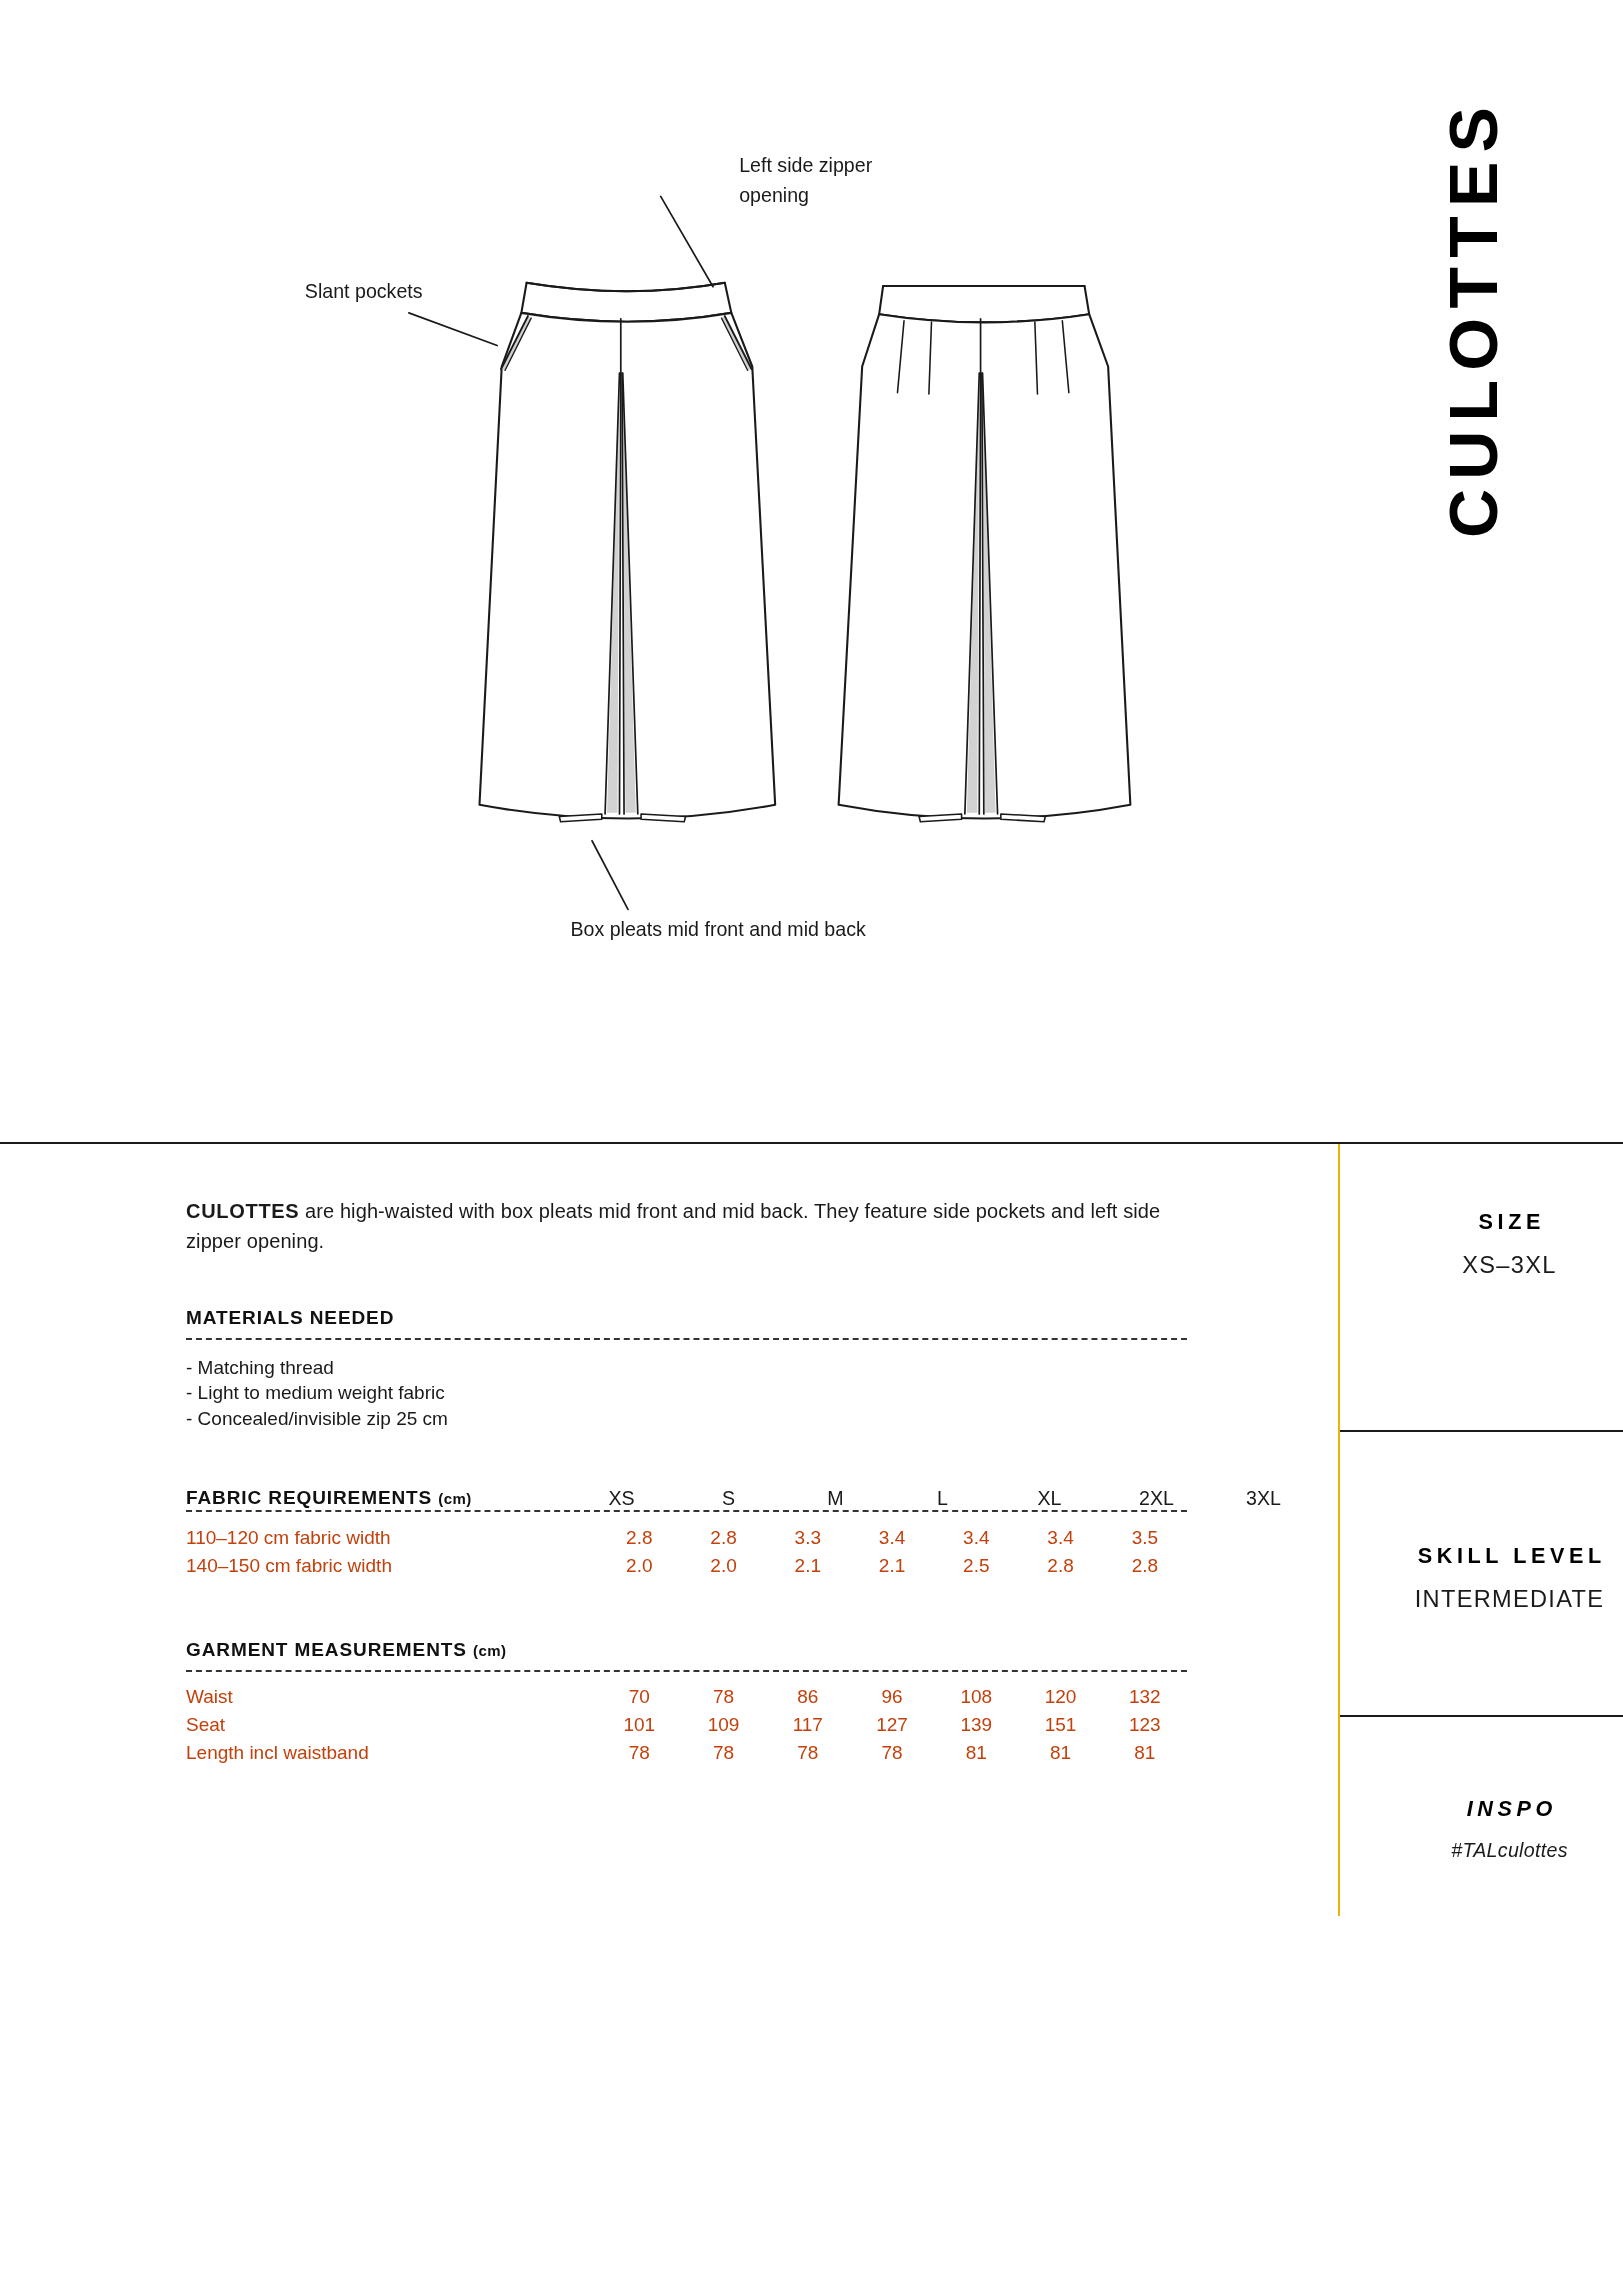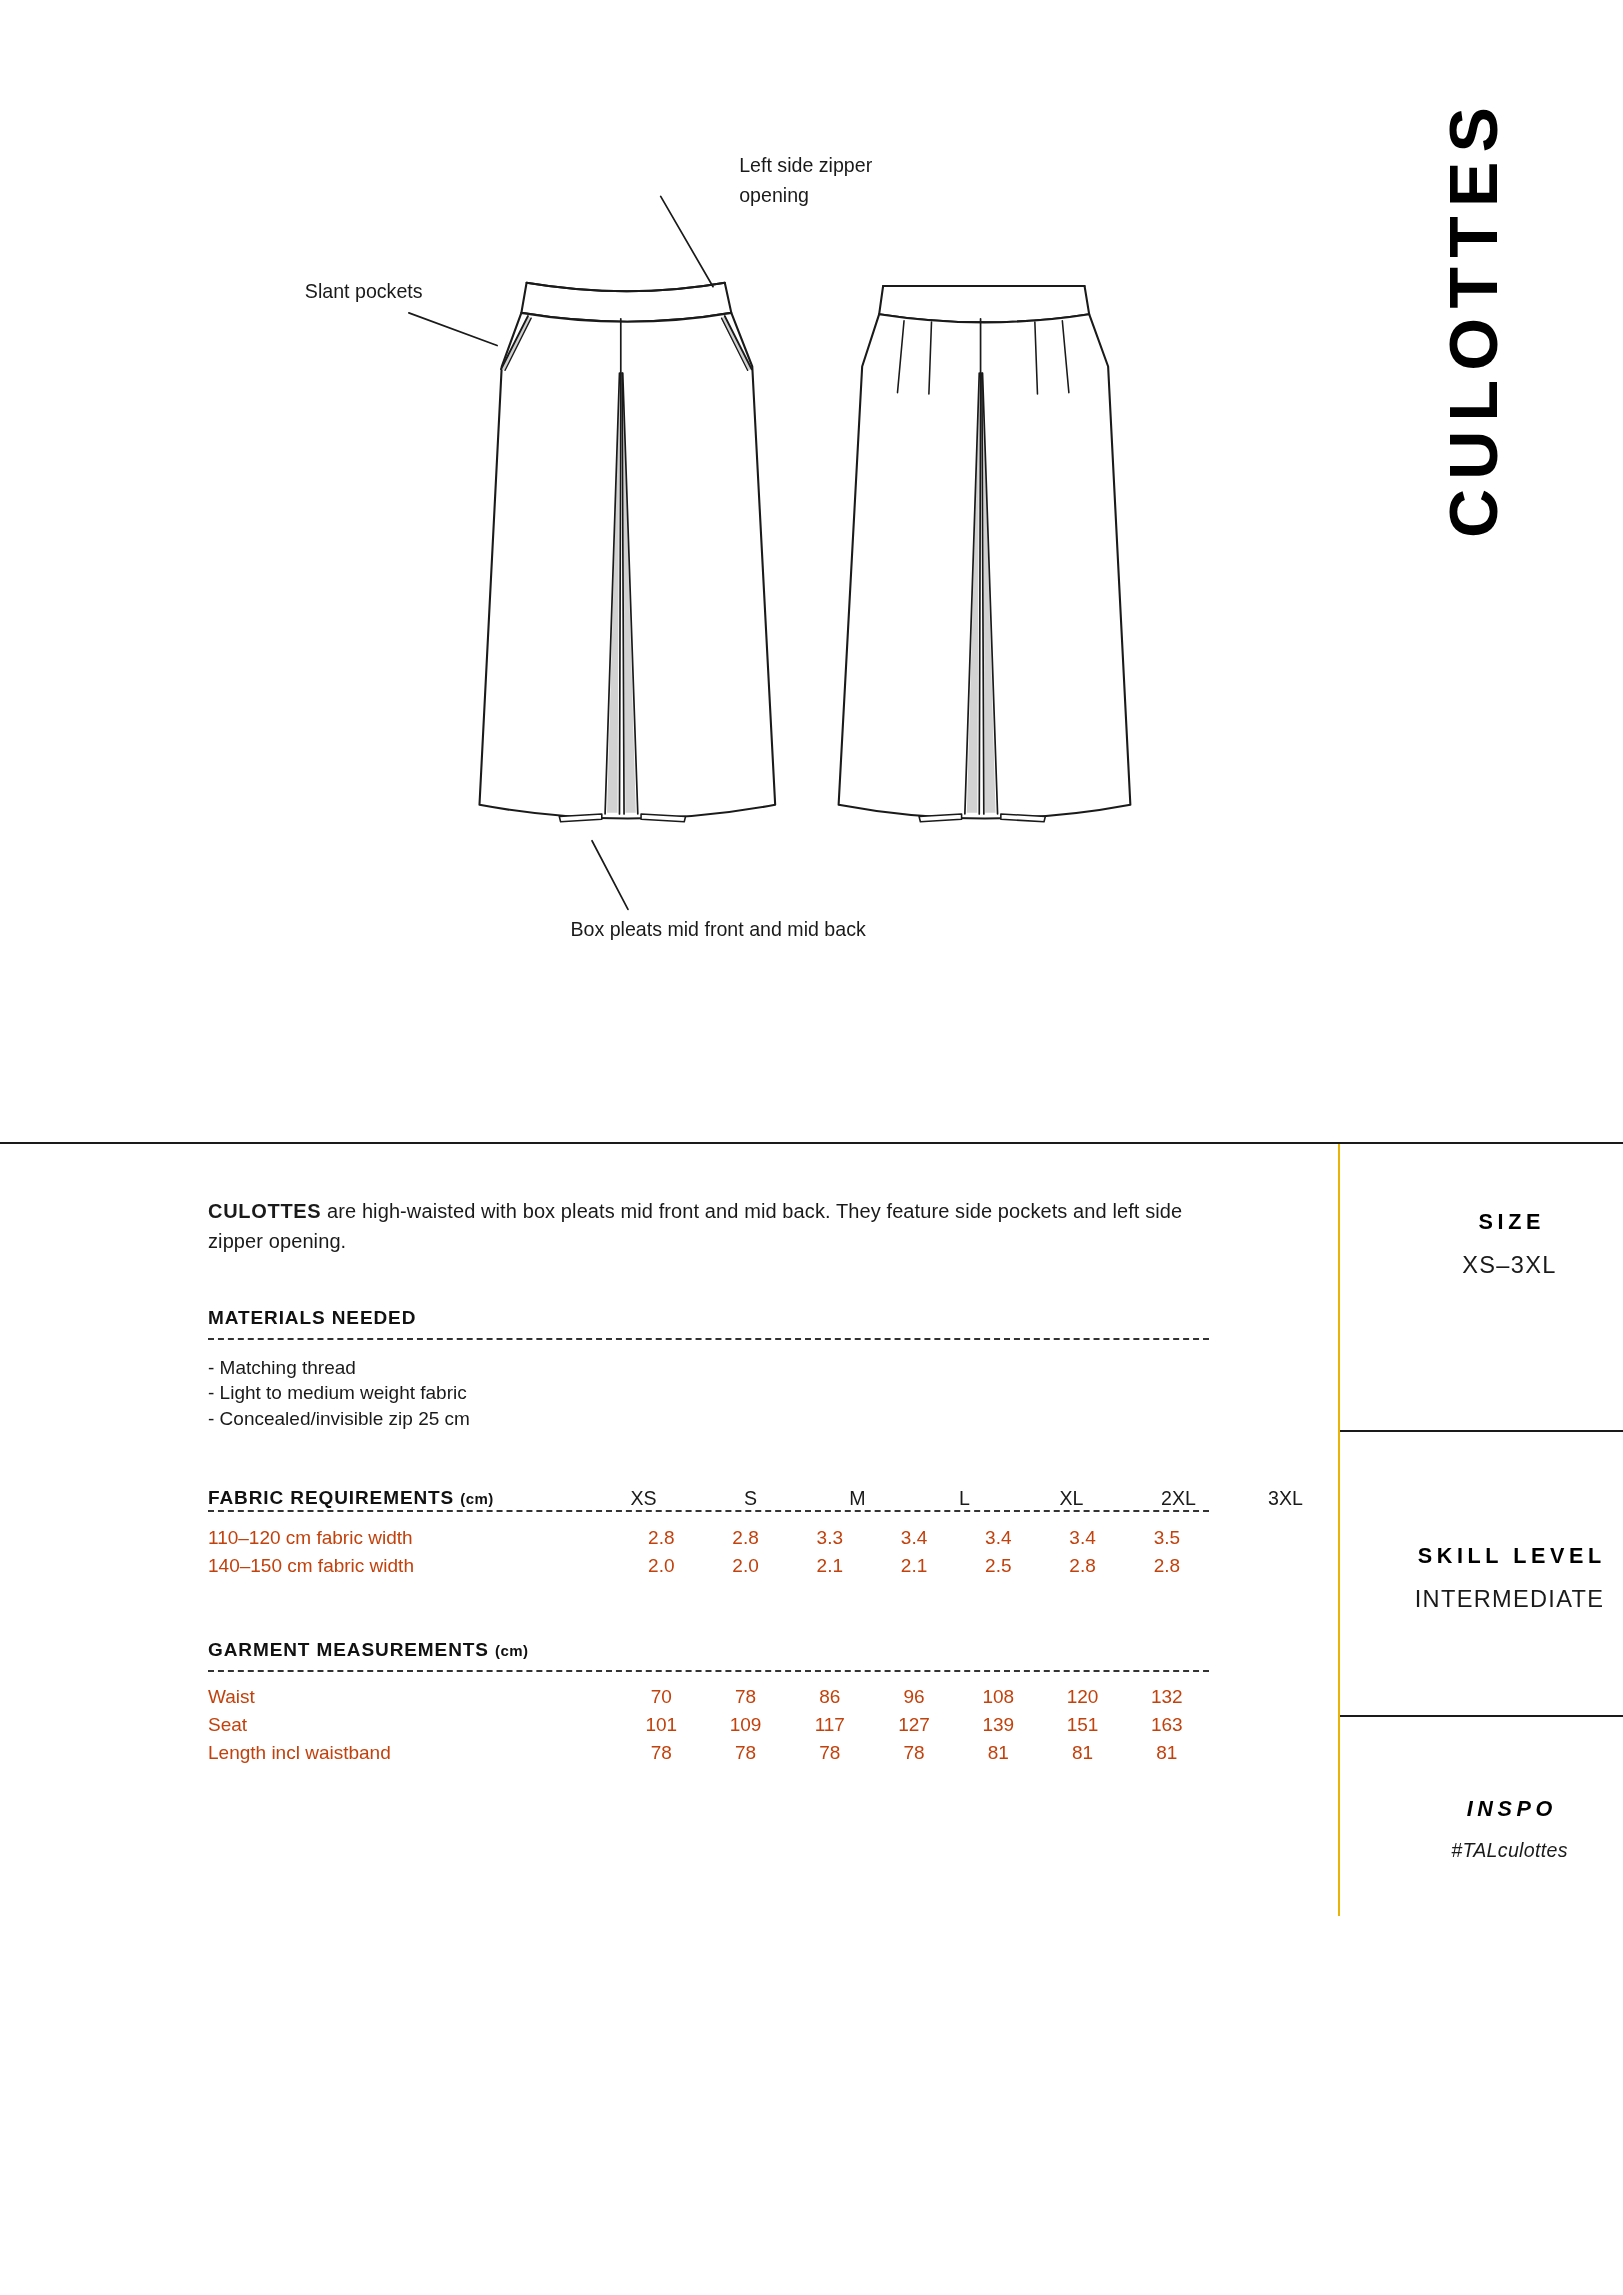--- a/index.html
+++ b/index.html
@@ -58,21 +58,21 @@
     left: 0;
     top: 1142px;
     width: 1623px;
     height: 0;
     border-top: 2px solid #1a1a1a;
   }
 
   
   #content {
     position: absolute;
-    left: 208px;
+    left: 186px;
     top: 1197px;
     width: 1001px;
   }
 
   .intro {
     font-size: 20px;
     line-height: 1.48;
     color: #1a1a1a;
     margin: 0 0 51px 0;
     letter-spacing: 0.1px;
@@ -360,21 +360,21 @@
           <td class="sizecol">132</td>
         </tr>
         <tr>
           <td class="rowlabel">Seat</td>
           <td class="sizecol">101</td>
           <td class="sizecol">109</td>
           <td class="sizecol">117</td>
           <td class="sizecol">127</td>
           <td class="sizecol">139</td>
           <td class="sizecol">151</td>
-          <td class="sizecol">163</td>
+          <td class="sizecol">123</td>
         </tr>
         <tr>
           <td class="rowlabel">Length incl waistband</td>
           <td class="sizecol">78</td>
           <td class="sizecol">78</td>
           <td class="sizecol">78</td>
           <td class="sizecol">78</td>
           <td class="sizecol">81</td>
           <td class="sizecol">81</td>
           <td class="sizecol">81</td>

